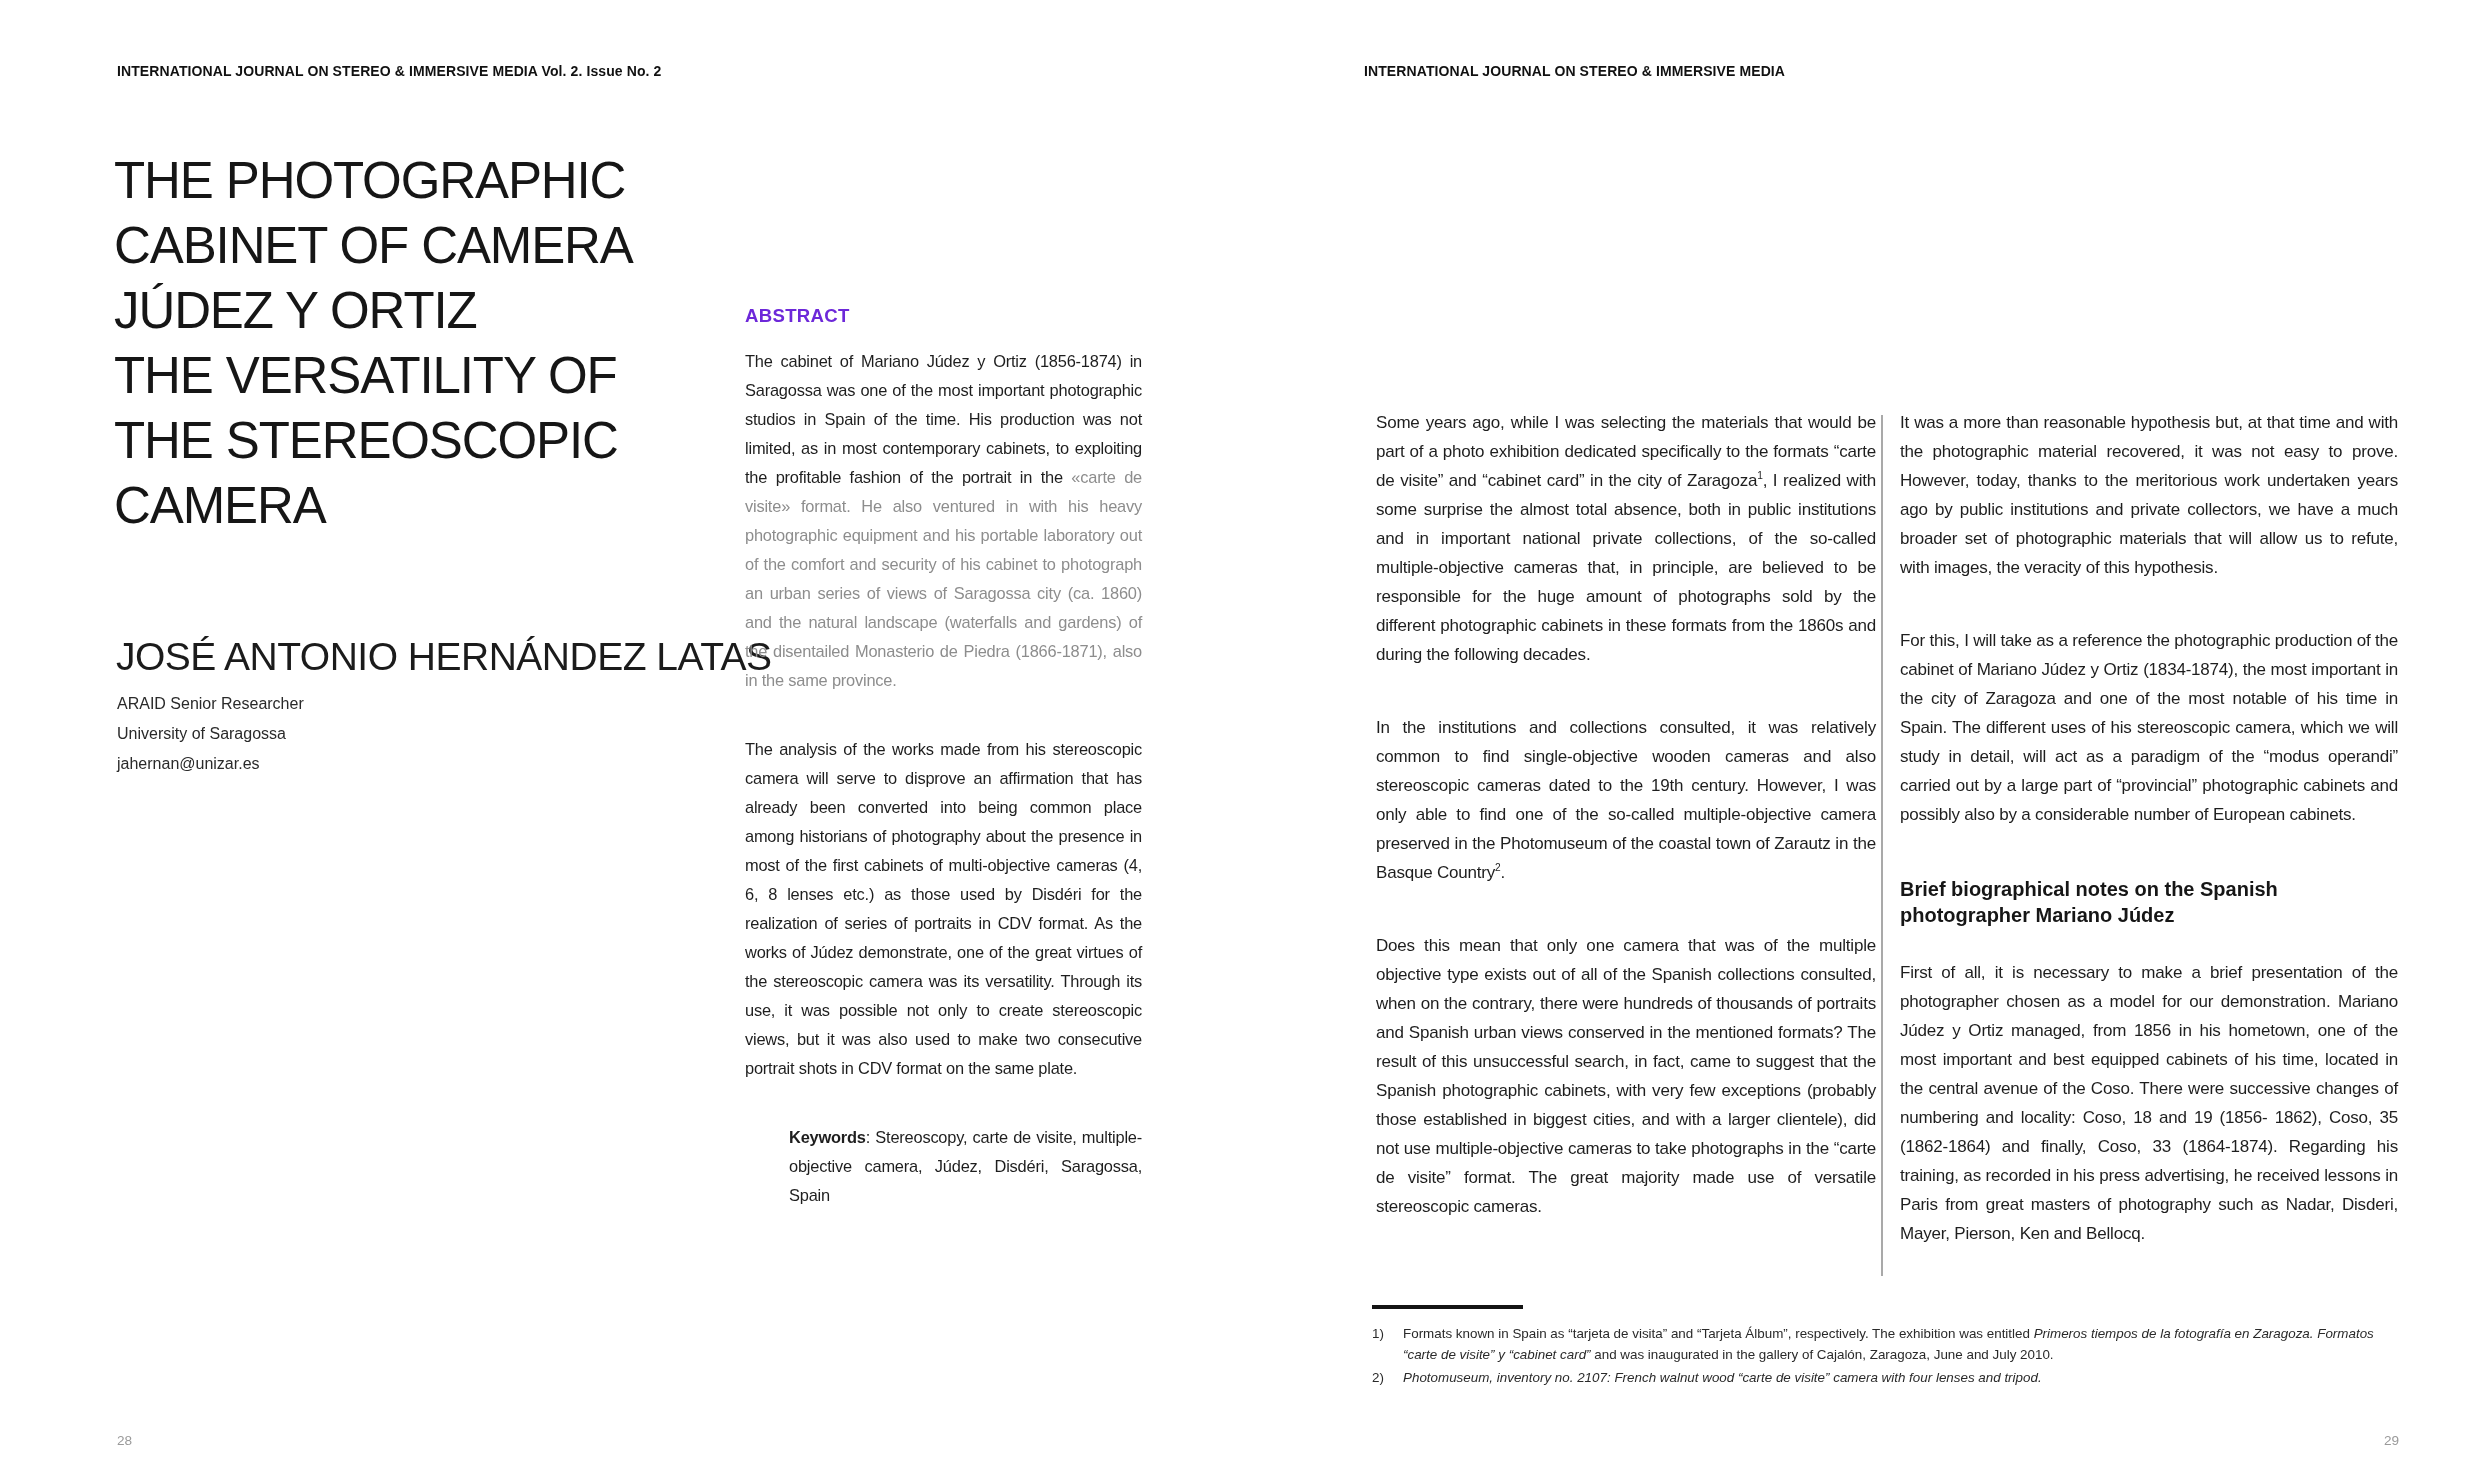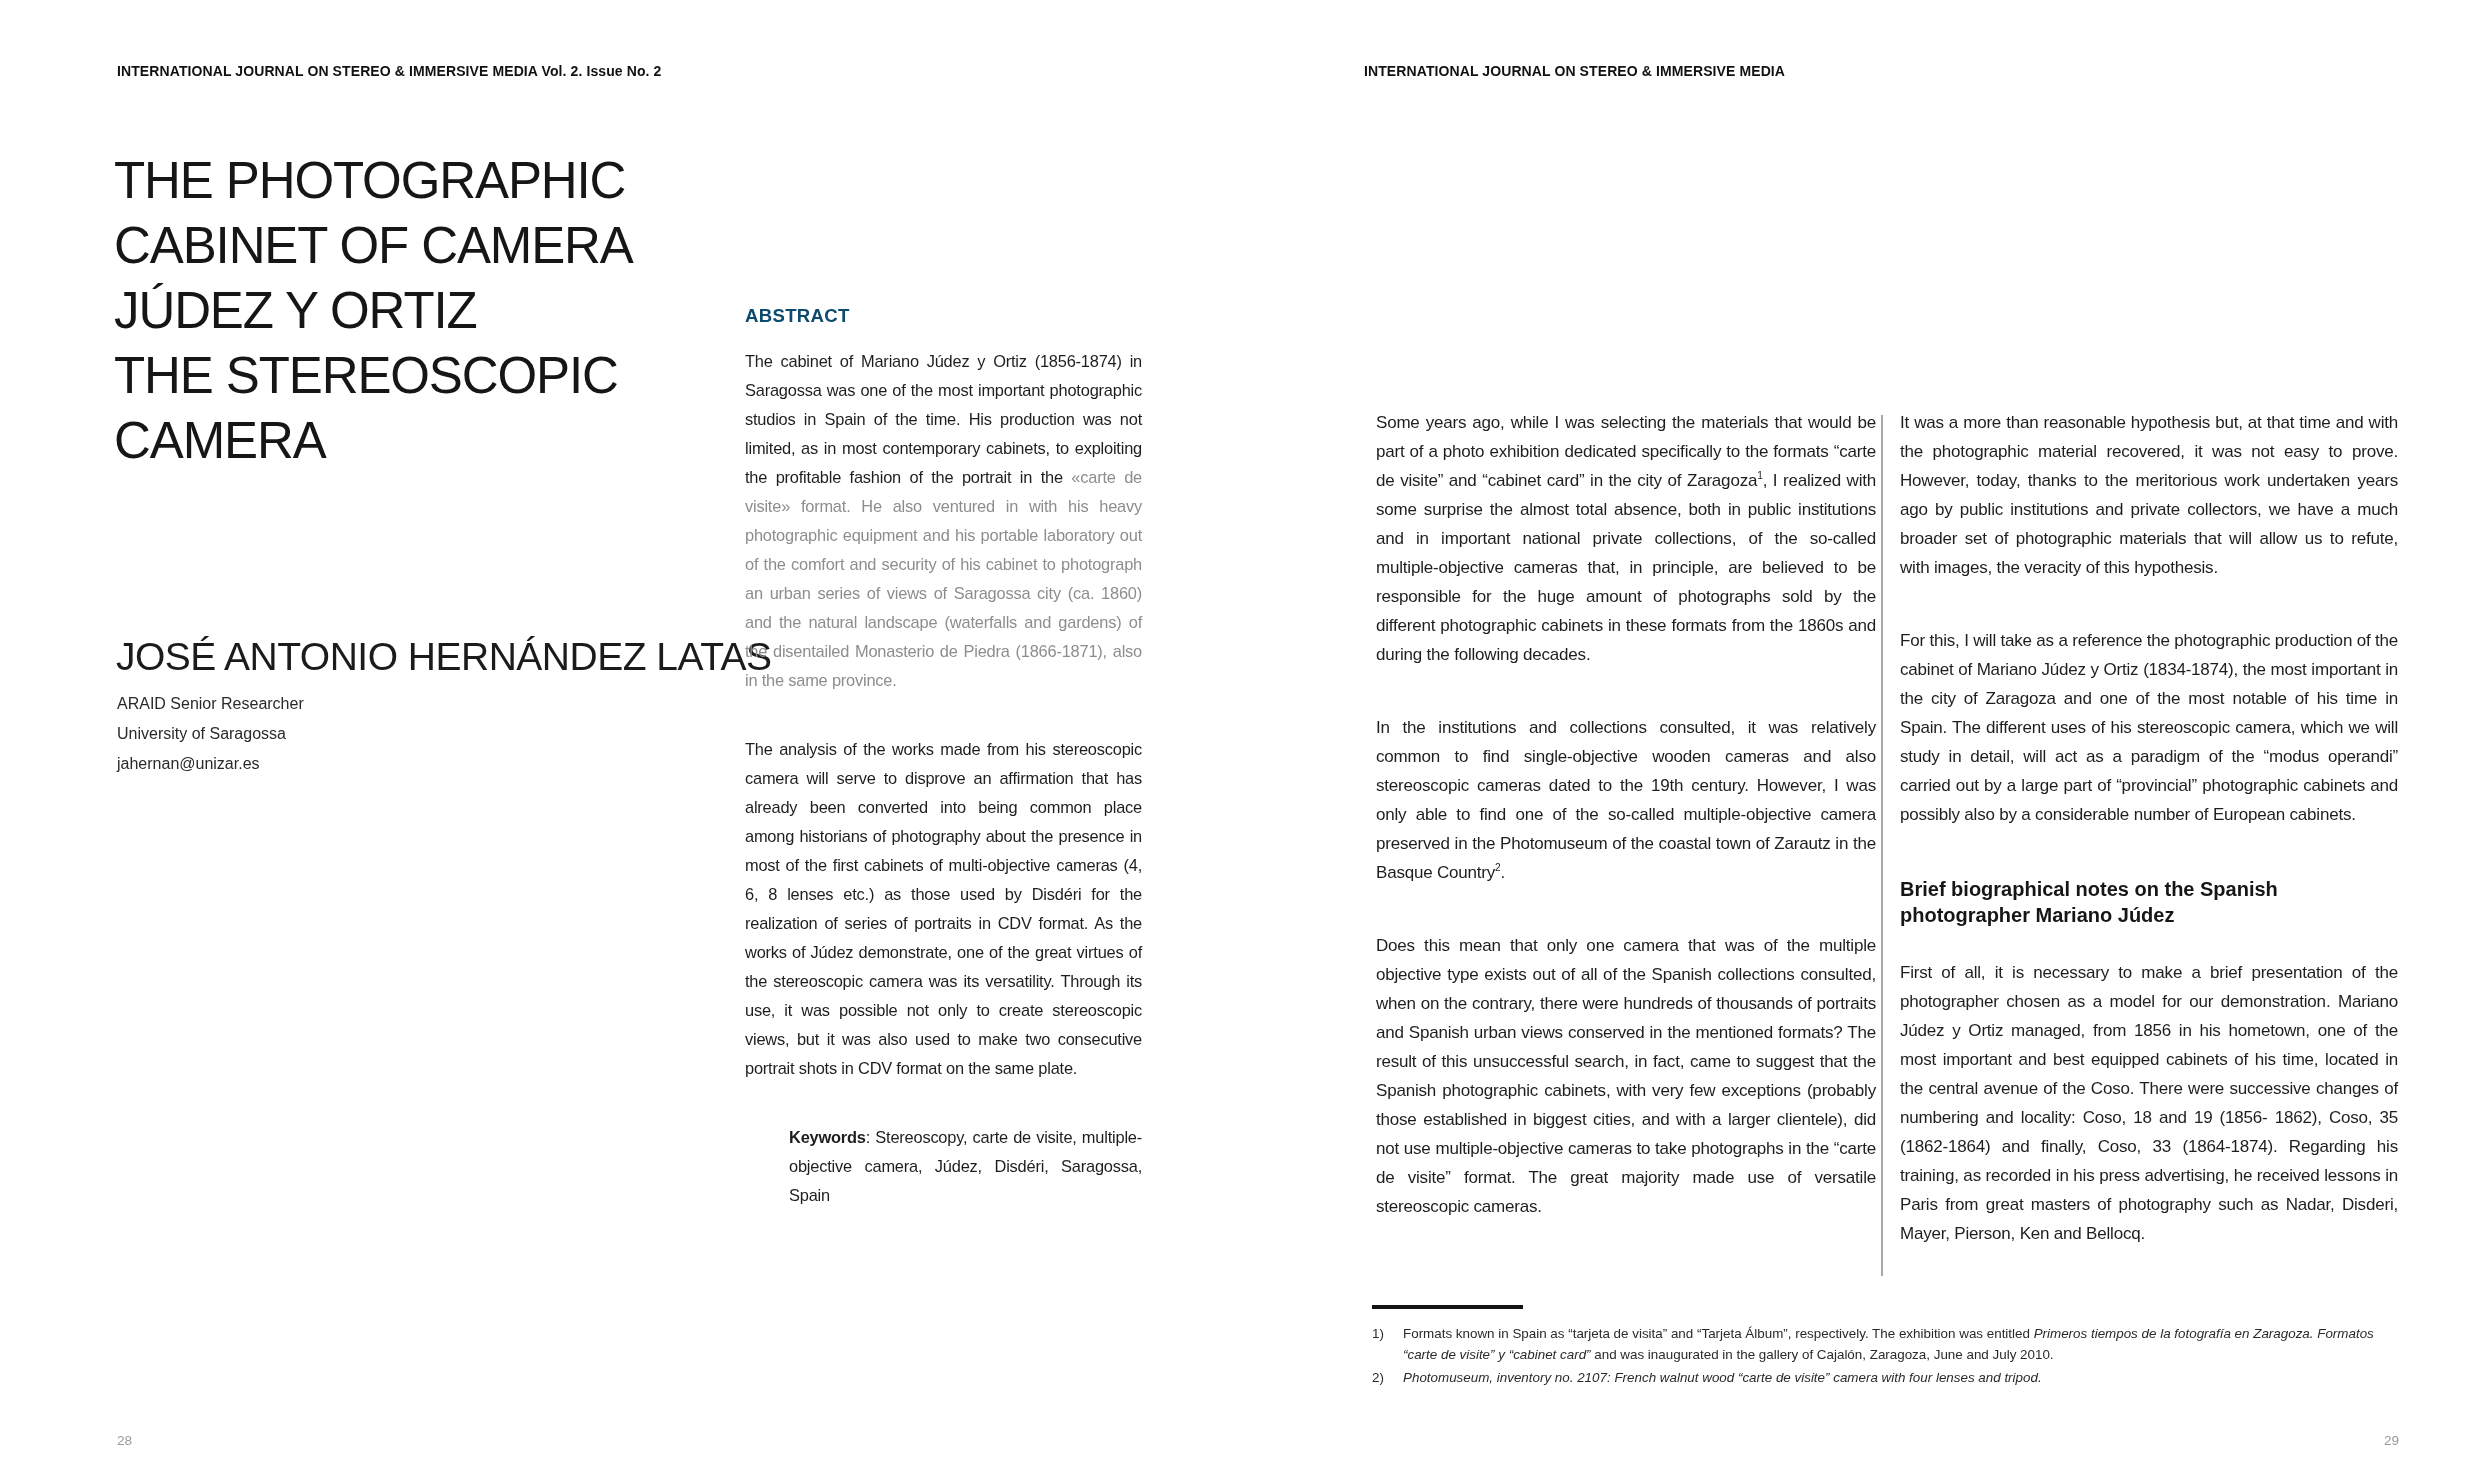--- a/index.html
+++ b/index.html
@@ -54,21 +54,21 @@
     color:#2a2a2a;
   }
 
   .abstract-heading{
     position:absolute;
     left:745px;
     top:305px;
     font-size:18.6px;
     font-weight:bold;
     letter-spacing:0.3px;
-    color:#0c4a6e;
+    color:#6d28d9;
   }
   .abstract{
     position:absolute;
     left:745px;
     top:347px;
     width:397px;
   }
   .abstract p{
     margin:0 0 40px 0;
     font-size:16.4px;
@@ -149,20 +149,21 @@
 
 <div class="spread">
 
   <div>
     <div class="running-head rh-left">INTERNATIONAL JOURNAL ON STEREO &amp; IMMERSIVE MEDIA Vol. 2. Issue No. 2</div>
 
     <h1 class="title">
       <div>THE PHOTOGRAPHIC</div>
       <div>CABINET OF CAMERA</div>
       <div>JÚDEZ Y ORTIZ</div>
+      <div>THE VERSATILITY OF</div>
       <div>THE STEREOSCOPIC</div>
       <div>CAMERA</div>
     </h1>
 
     <div class="author-name">JOSÉ ANTONIO HERNÁNDEZ LATAS</div>
 
     <div class="author-meta">
       <div>ARAID Senior Researcher</div>
       <div>University of Saragossa</div>
       <div>jahernan@unizar.es</div>

